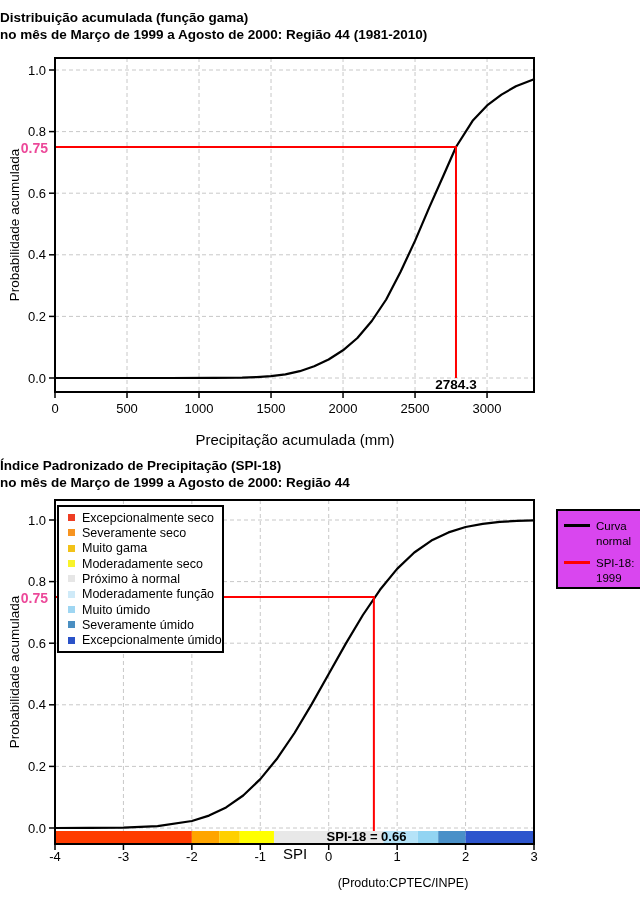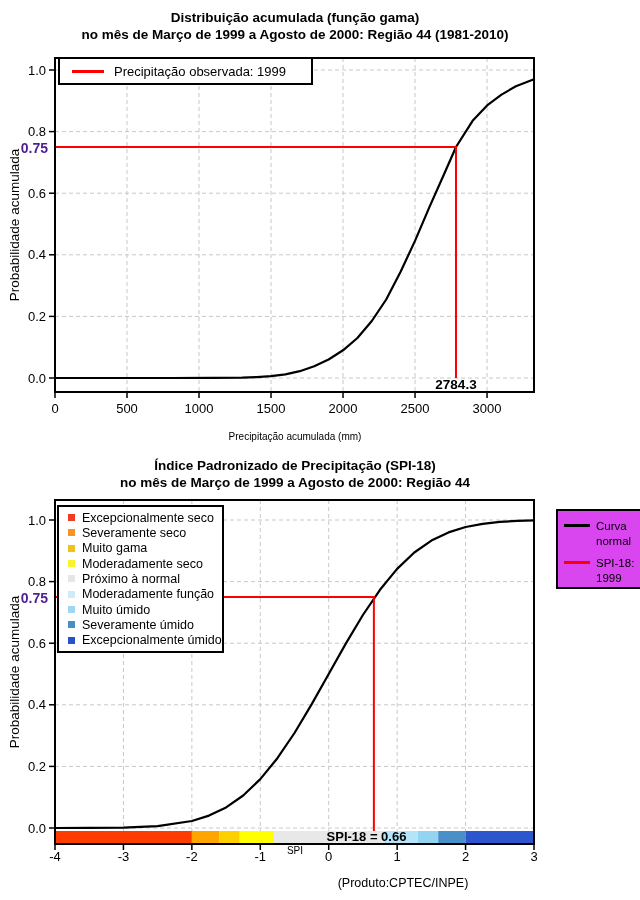--- a/index.html
+++ b/index.html
@@ -5,27 +5,27 @@
   *{box-sizing:border-box;margin:0;padding:0}
   html,body{background:#ffffff}
   .page{position:relative;width:640px;height:900px;background:#fff;
         font-family:"Liberation Sans",sans-serif;color:#000;overflow:hidden}
   #charts-svg{position:absolute;left:0;top:0}
   .ticktext{font-family:"Liberation Sans",sans-serif;font-size:13px;fill:#000}
   .grid{stroke:#c8c8c8;stroke-width:1;stroke-dasharray:4 3;fill:none}
   .gridDot{stroke:#000;stroke-width:1;stroke-dasharray:1.5 2.5;fill:none}
   .tick{stroke:#000;stroke-width:1.5}
 
-  .ttl{position:absolute;left:0;width:590px;text-align:center;
+  .ttl{position:absolute;left:0;width:590px;text-align:left;
        font-size:13.5px;font-weight:bold;white-space:nowrap}
-  .xlab{position:absolute;left:0;width:590px;text-align:center;font-size:10px}
+  .xlab{position:absolute;left:0;width:590px;text-align:center;font-size:15px}
   .ylab{position:absolute;left:14px;transform:translate(-50%,-50%) rotate(-90deg);
         font-size:13.5px;white-space:nowrap}
   .gray075{position:absolute;left:0;width:48px;text-align:right;
-           font-weight:bold;font-size:14px;color:#4c1d95}
+           font-weight:bold;font-size:14px;color:#ec4899}
   .xannot{position:absolute;left:416px;top:377px;width:80px;text-align:center;
           font-weight:bold;font-size:13.5px}
   .bandlab{position:absolute;left:306px;top:829px;width:121px;text-align:center;
            font-weight:bold;font-size:13px}
   .credit{position:absolute;left:303px;top:876px;width:200px;text-align:center;font-size:12.5px}
 
   .legend1{position:absolute;left:58px;top:57px;width:255px;height:28px;
            border:2px solid #000;background:#fff;display:flex;align-items:center}
   .lsample{width:32px;height:3px;margin-left:12px;flex:none}
   .ltext{margin-left:10px;font-size:13px;white-space:nowrap}
@@ -148,24 +148,20 @@
         <text x="46" y="586.1" text-anchor="end" class="ticktext">0.8</text>
         <line x1="49" y1="520" x2="55" y2="520" class="tick"></line>
         <text x="46" y="524.5" text-anchor="end" class="ticktext">1.0</text>
         <rect x="55" y="500" width="479" height="344" fill="none" stroke="#000" stroke-width="2"></rect>
       </g>
     </svg>
 
   <div class="ttl" style="top:10px">Distribuição acumulada (função gama)</div>
   <div class="ttl" style="top:27px">no mês de Março de 1999 a Agosto de 2000: Região 44 (1981-2010)</div>
 
-  <div class="legend1">
-    <span class="lsample" style="background: rgb(255, 0, 0);"></span>
-    <span class="ltext">Precipitação observada: 1999</span>
-  </div>
 
   <div class="ylab" style="top:225px">Probabilidade acumulada</div>
   <div class="gray075" style="top:140px">0.75</div>
   <div class="xannot">2784.3</div>
   <div class="xlab" style="top:431px">Precipitação acumulada (mm)</div>
 
   <div class="ttl" style="top:458px">Índice Padronizado de Precipitação (SPI-18)</div>
   <div class="ttl" style="top:475px">no mês de Março de 1999 a Agosto de 2000: Região 44</div>
 
   <div class="legend-cats">

